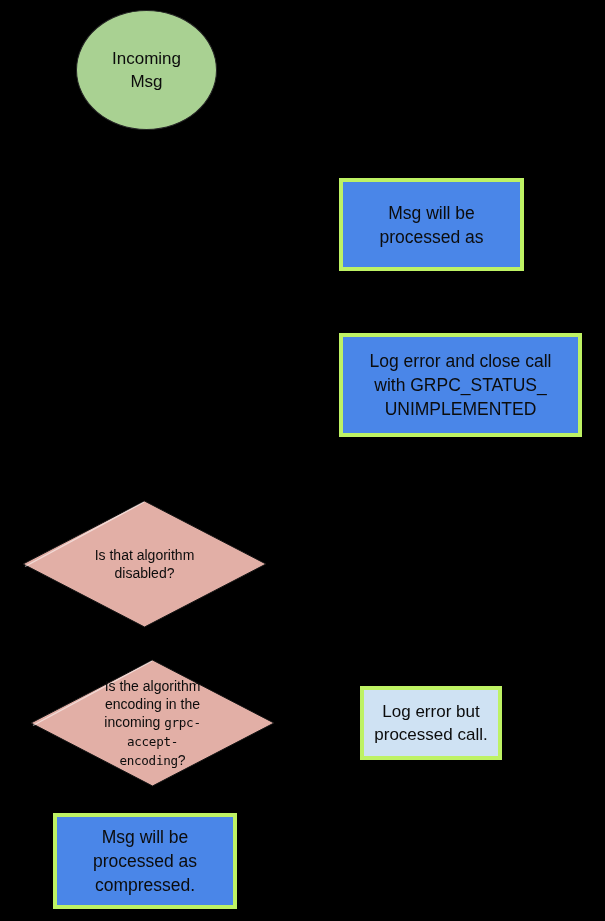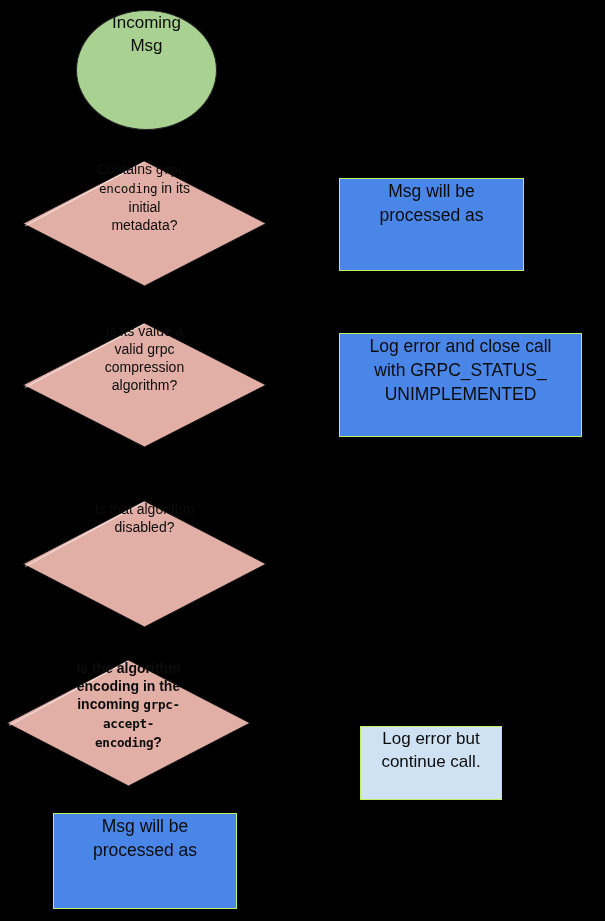--- a/index.html
+++ b/index.html
@@ -15,20 +15,21 @@
     width: 605px;
     height: 921px;
   }
   .node { position: absolute; }
   .shape-svg { position: absolute; left: 0; top: 0; width: 100%; height: 100%; display: block; }
   .text-overlay {
     position: absolute;
     inset: 0;
     display: flex;
     flex-direction: column;
+    justify-content: center;
     align-items: center;
     text-align: center;
     color: #0c0c0c;
   }
   .tline { white-space: nowrap; }
   .mono {
     font-family: "DejaVu Sans Mono", "Liberation Mono", monospace;
     font-size: 0.90em;
     letter-spacing: -0.3px;
   }
@@ -40,79 +41,55 @@
   .diamond-outline { stroke: #141414; stroke-width: 1; }
 
   
   .n-start   { left: 76px;  top: 10px;  width: 141px; height: 120px; border-radius: 50%;
                border: 1px solid #262626; box-sizing: border-box; }
   .n-start .text-overlay { font-size: 17px; line-height: 23px; }
 
   .n-d1 { left: 22px; top: 160px; width: 245px; height: 127px; }
   .n-d2 { left: 22px; top: 322px; width: 245px; height: 126px; }
   .n-d3 { left: 22px; top: 500px; width: 245px; height: 128px; }
-  .n-d4 { left: 6px; top: 659px; width: 245px; height: 128px; font-weight: bold; }
+  .n-d4 { left: 30px; top: 659px; width: 245px; height: 128px; }
   .n-d1 .text-overlay, .n-d2 .text-overlay, .n-d3 .text-overlay, .n-d4 .text-overlay {
     font-size: 14px; line-height: 18px;
   }
 
-  .rect-node { border: 1px solid #bef264; box-sizing: border-box; }
+  .rect-node { border: 4px solid #bef264; box-sizing: border-box; }
   .n-uncompressed  { left: 339px; top: 178px; width: 185px; height: 93px; }
   .n-unimplemented { left: 339px; top: 333px; width: 243px; height: 104px; }
-  .n-logcontinue   { left: 360px; top: 686px; width: 142px; height: 74px; margin-top: 40px; }
+  .n-logcontinue   { left: 360px; top: 686px; width: 142px; height: 74px; }
   .n-compressed    { left: 53px;  top: 813px; width: 184px; height: 96px; }
   .n-uncompressed .text-overlay,
   .n-unimplemented .text-overlay,
   .n-compressed .text-overlay { font-size: 17.5px; line-height: 24px; }
   .n-logcontinue .text-overlay { font-size: 17px; line-height: 23px; }
 </style>
 </head>
 <body style="background: rgb(0, 0, 0);">
 
 <div class="canvas">
 
   <div class="node n-start" style="background: rgb(169, 209, 146);">
     <div class="text-overlay">
         <div class="tline"><span>Incoming</span></div>
         <div class="tline"><span>Msg</span></div>
       </div>
   </div>
 
-  <div class="node n-d1">
-    <svg class="shape-svg" viewBox="0 0 245 127" preserveAspectRatio="none">
-      <polygon class="diamond-outline" points="122.5,1 244,63.5 122.5,126 1,63.5" fill="#e2afa6"></polygon>
-      <polyline class="hl" points="3,66 122,2"></polyline>
-    </svg>
-    <div class="text-overlay">
-        <div class="tline"><span>Contains </span><span class="mono">grpc-</span></div>
-        <div class="tline"><span class="mono">encoding</span><span> in its</span></div>
-        <div class="tline"><span>initial</span></div>
-        <div class="tline"><span>metadata?</span></div>
-      </div>
-  </div>
 
   <div class="node rect-node n-uncompressed" style="background: rgb(74, 134, 232);">
     <div class="text-overlay">
         <div class="tline"><span>Msg will be</span></div>
         <div class="tline"><span>processed as</span></div>
       </div>
   </div>
 
-  <div class="node n-d2">
-    <svg class="shape-svg" viewBox="0 0 245 126" preserveAspectRatio="none">
-      <polygon class="diamond-outline" points="122.5,1 244,63 122.5,125 1,63" fill="#e2afa6"></polygon>
-      <polyline class="hl" points="3,65.5 122,2"></polyline>
-    </svg>
-    <div class="text-overlay">
-        <div class="tline"><span>Is its value a</span></div>
-        <div class="tline"><span>valid grpc</span></div>
-        <div class="tline"><span>compression</span></div>
-        <div class="tline"><span>algorithm?</span></div>
-      </div>
-  </div>
 
   <div class="node rect-node n-unimplemented" style="background: rgb(74, 134, 232);">
     <div class="text-overlay">
         <div class="tline"><span>Log error and close call</span></div>
         <div class="tline"><span>with GRPC_STATUS_</span></div>
         <div class="tline"><span>UNIMPLEMENTED</span></div>
       </div>
   </div>
 
   <div class="node n-d3">
@@ -136,24 +113,25 @@
         <div class="tline"><span>encoding in the</span></div>
         <div class="tline"><span>incoming </span><span class="mono">grpc-</span></div>
         <div class="tline"><span class="mono">accept-</span></div>
         <div class="tline"><span class="mono">encoding</span><span>?</span></div>
       </div>
   </div>
 
   <div class="node rect-node n-logcontinue" style="background: rgb(207, 226, 243);">
     <div class="text-overlay">
         <div class="tline"><span>Log error but</span></div>
-        <div class="tline"><span>continue call.</span></div>
+        <div class="tline"><span>processed call.</span></div>
       </div>
   </div>
 
   <div class="node rect-node n-compressed" style="background: rgb(74, 134, 232);">
     <div class="text-overlay">
         <div class="tline"><span>Msg will be</span></div>
         <div class="tline"><span>processed as</span></div>
+        <div class="tline"><span>compressed.</span></div>
       </div>
   </div>
 
 </div>
 
 </body></html>

